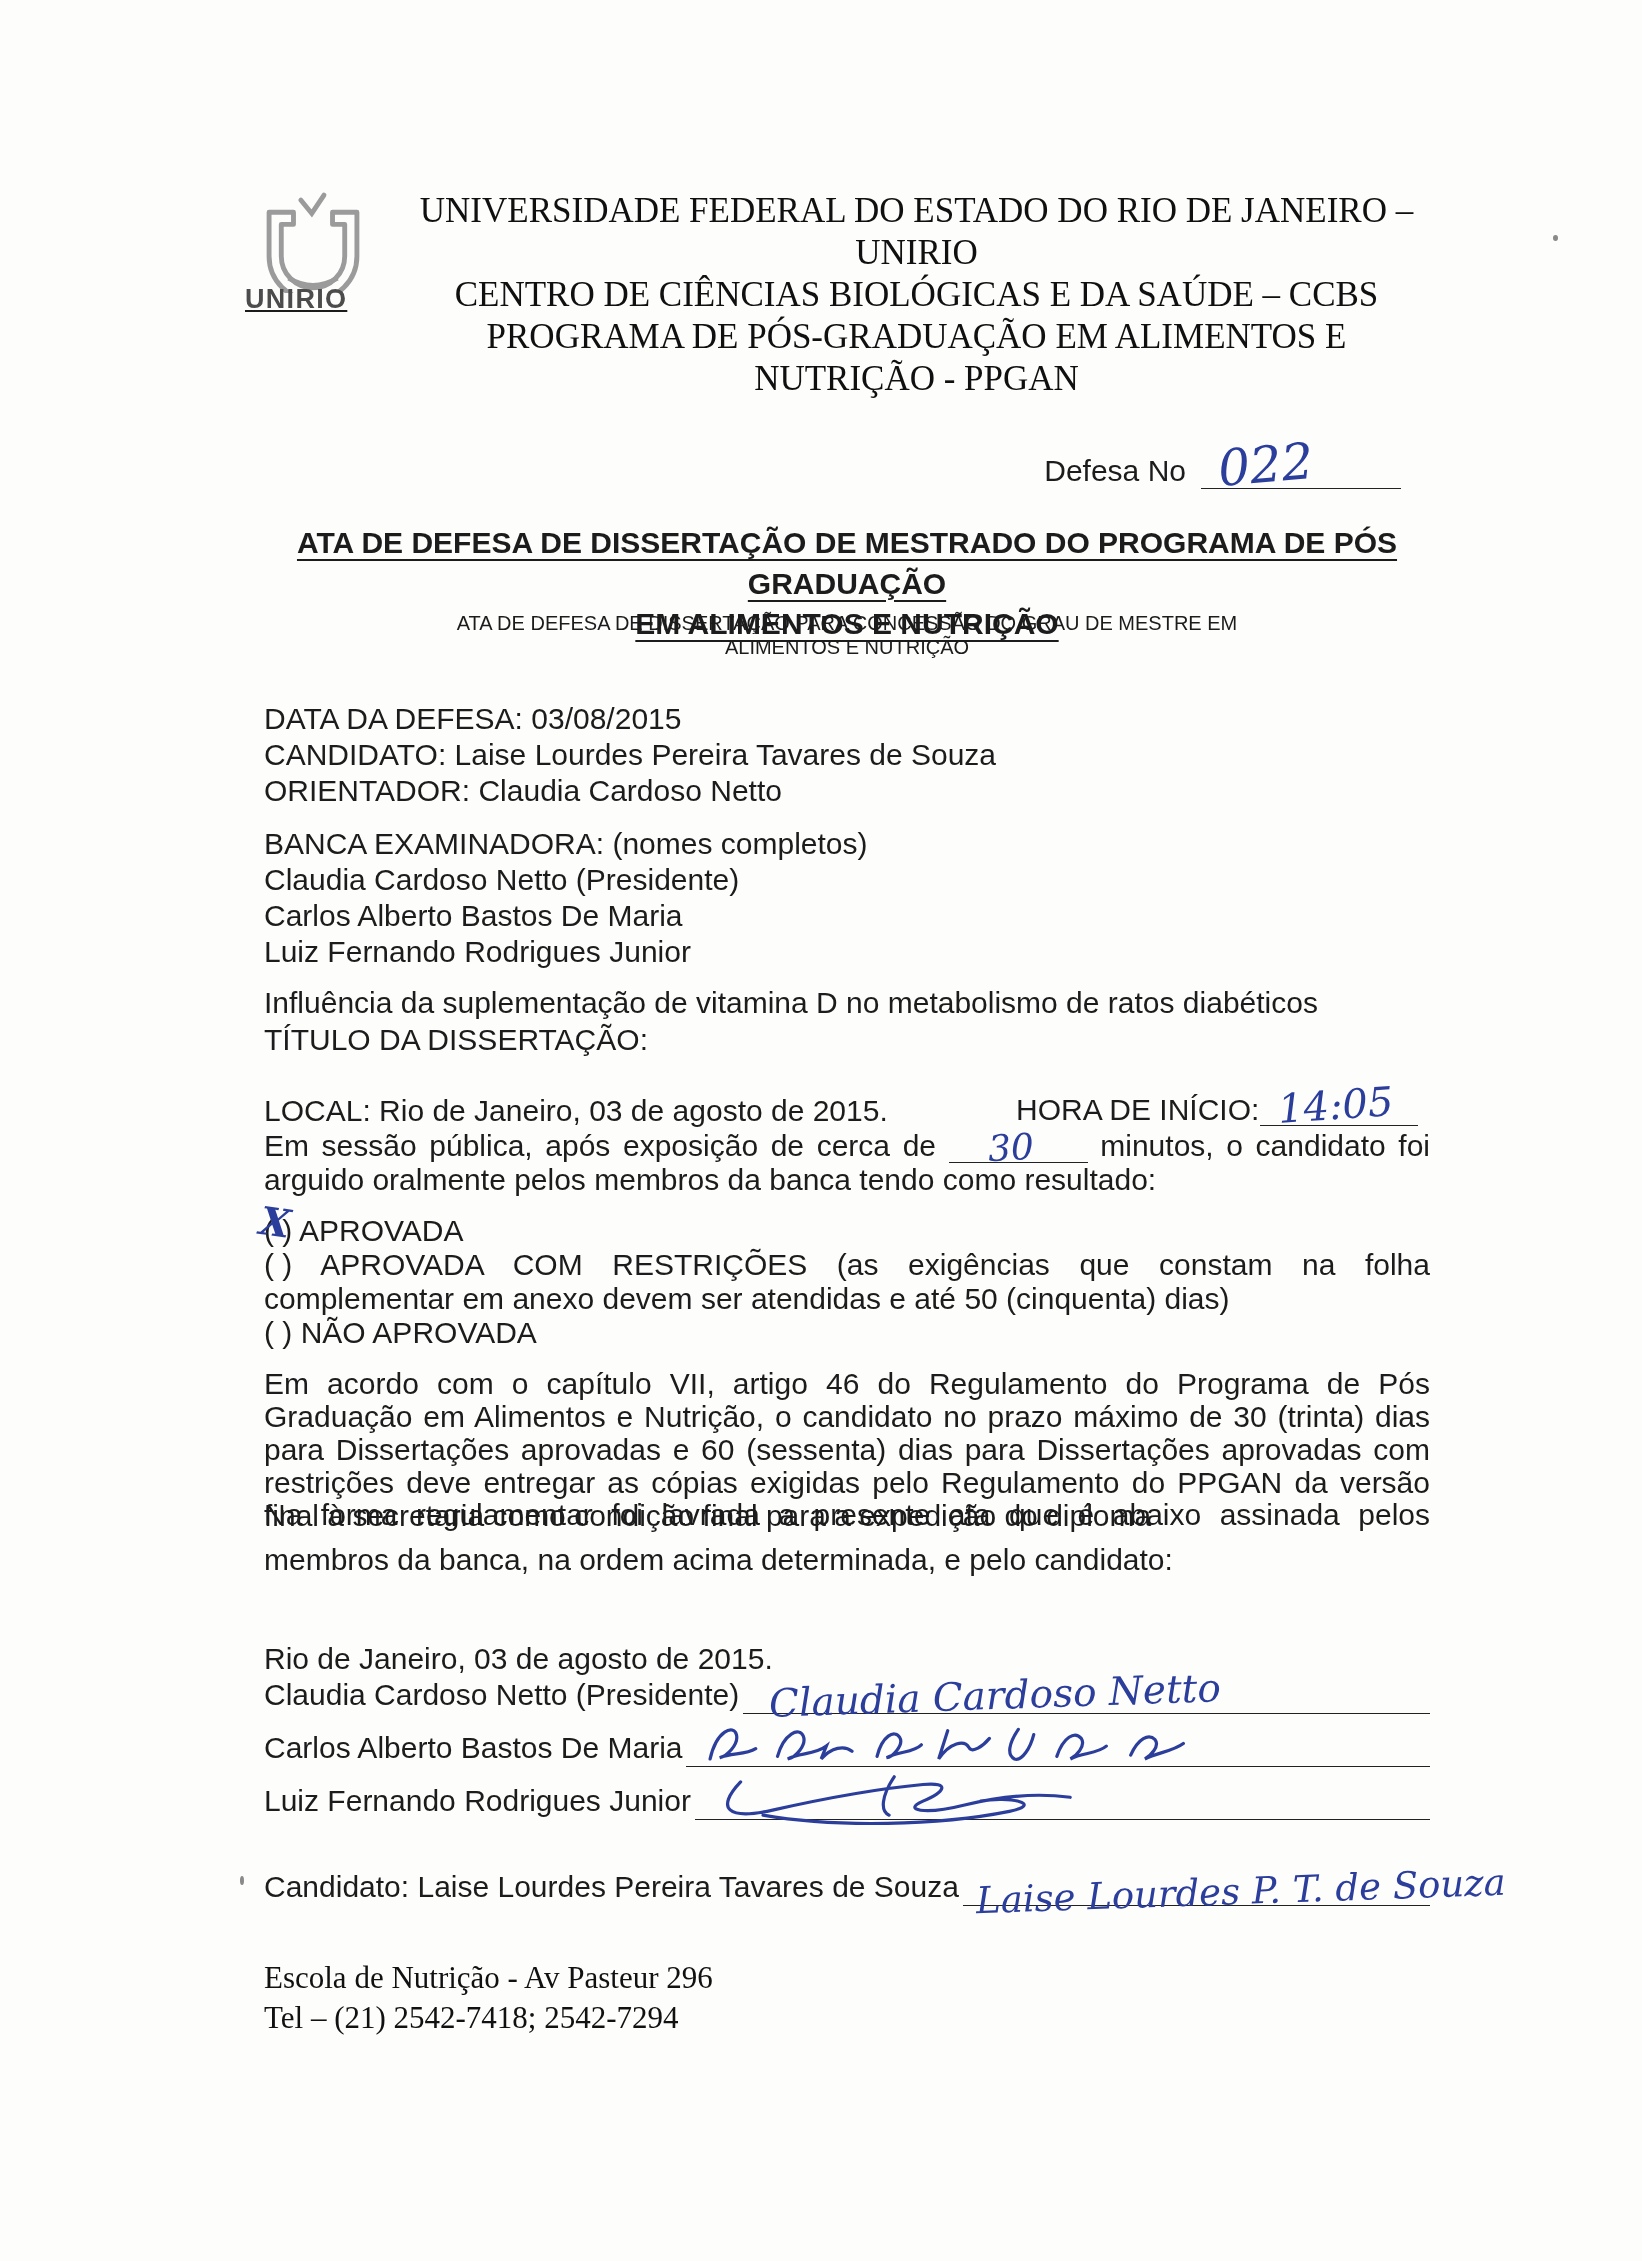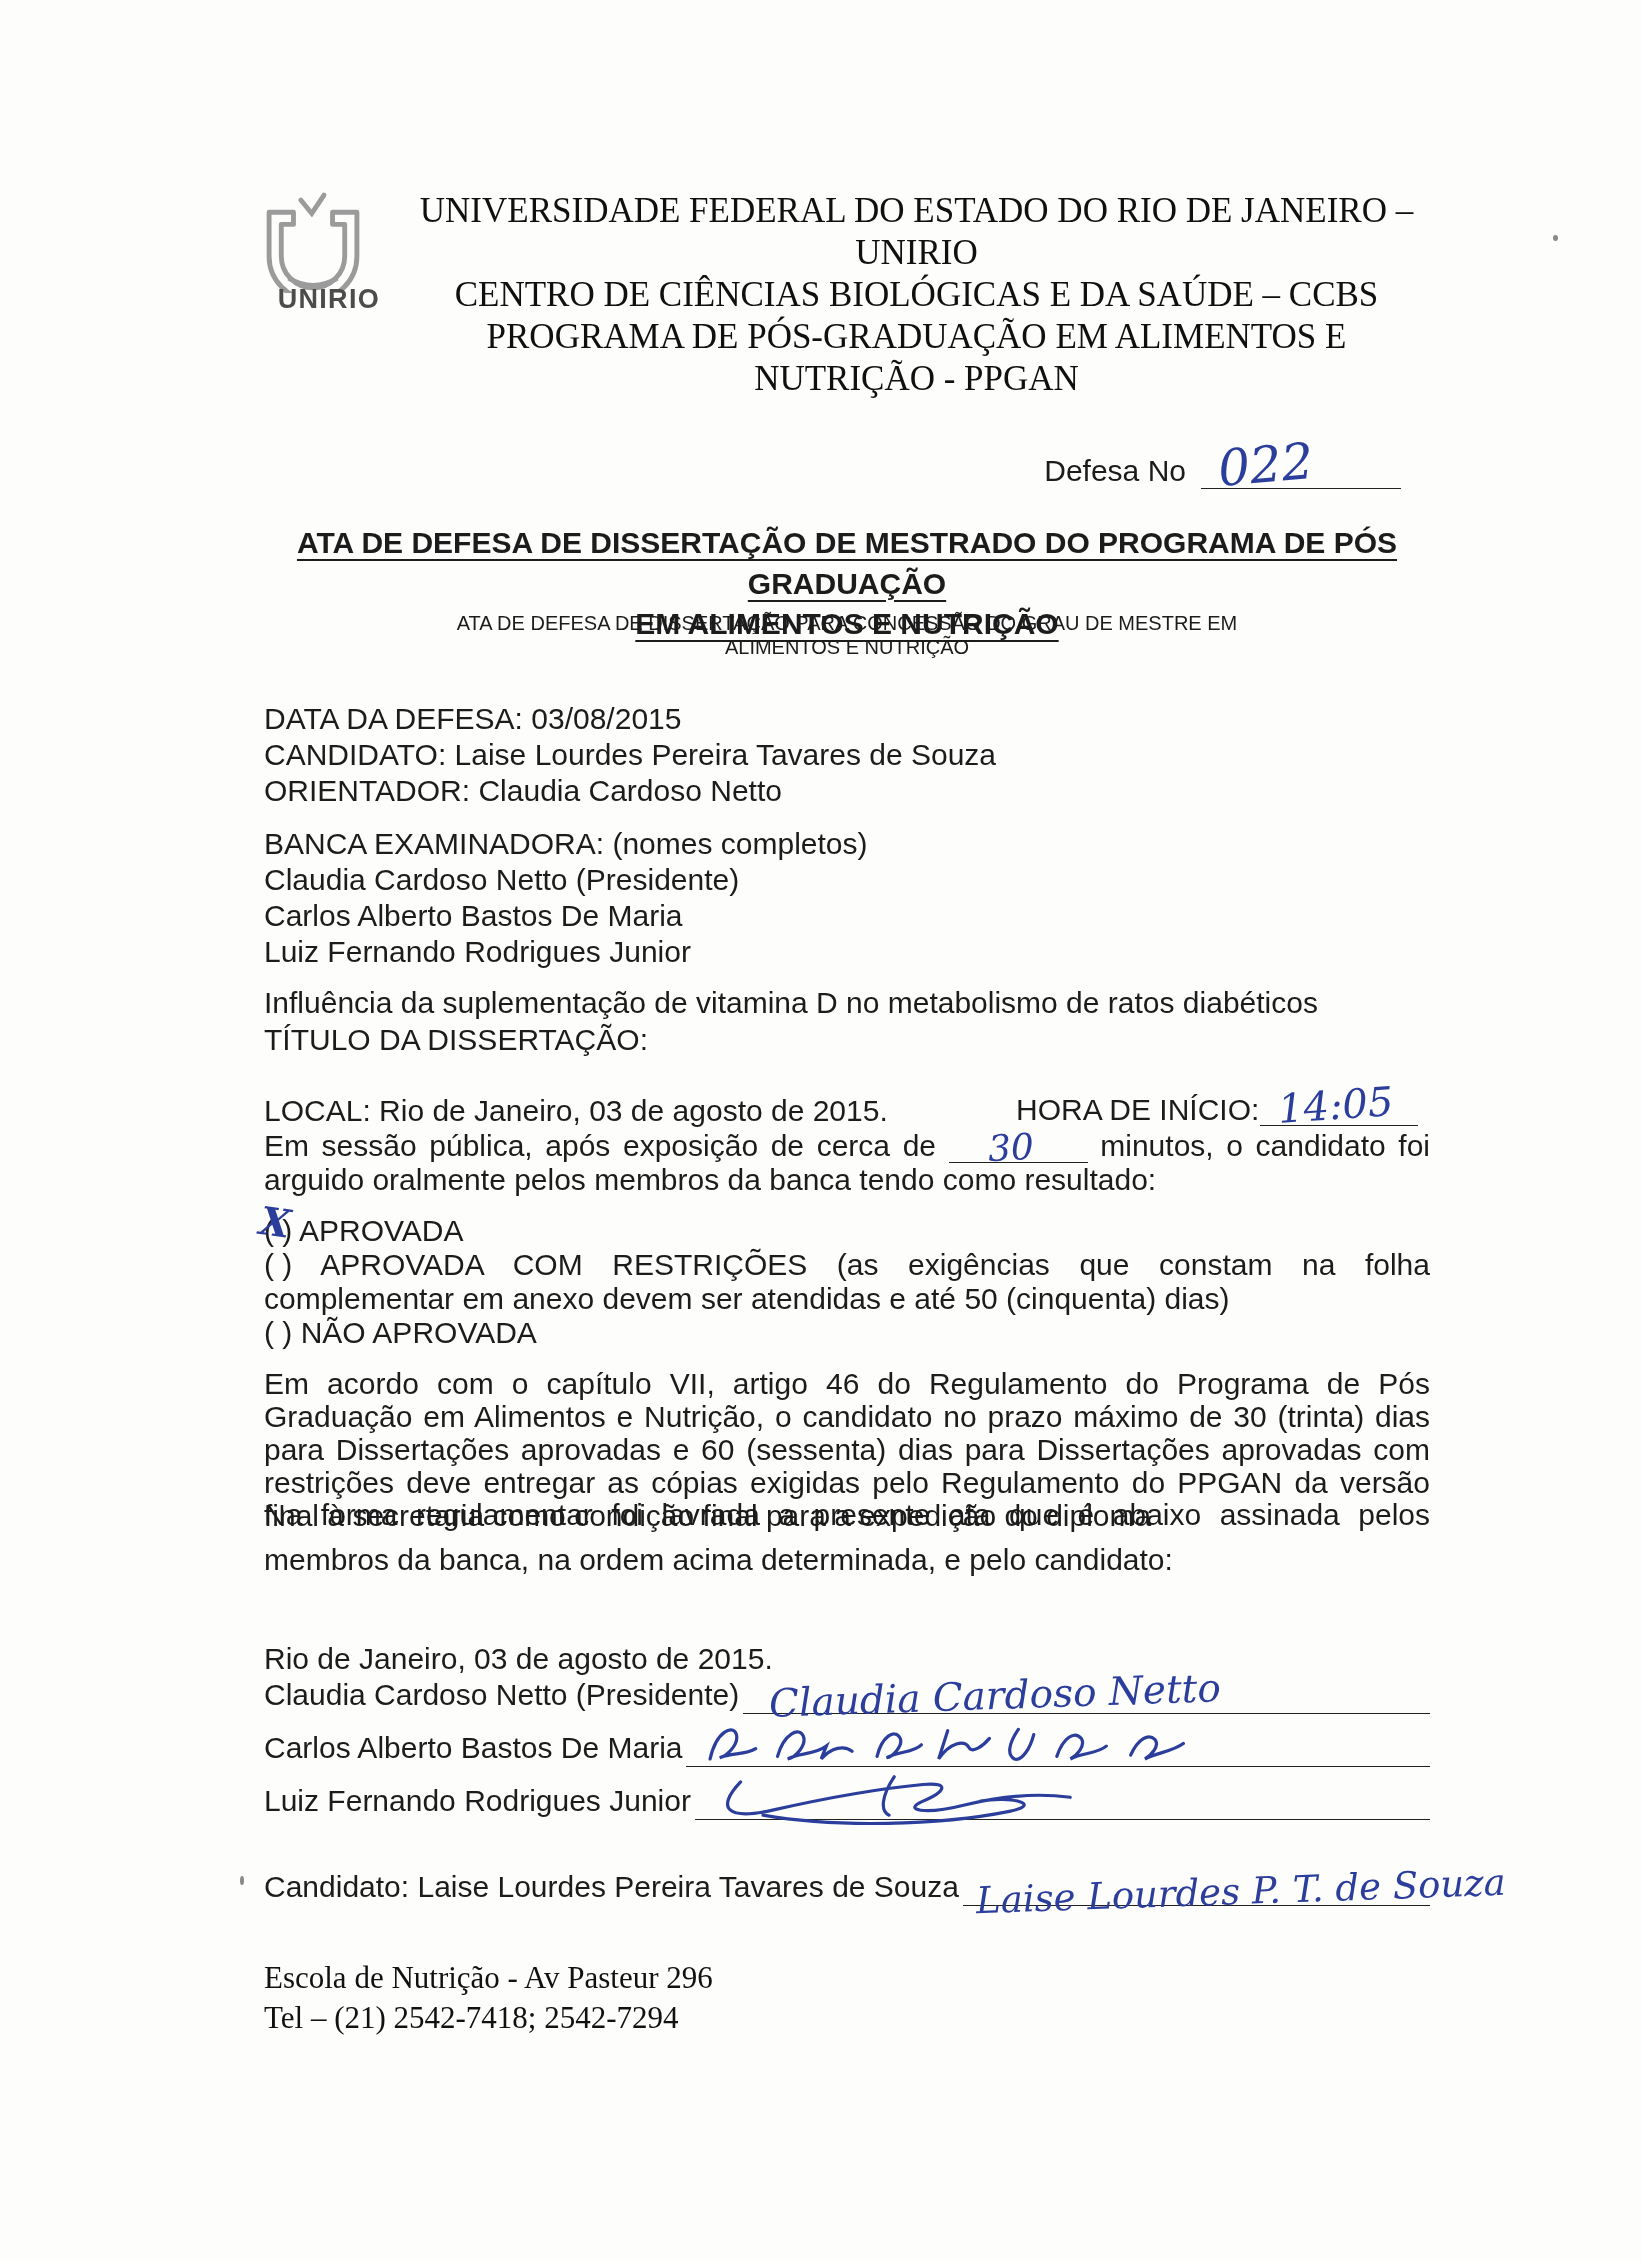--- a/index.html
+++ b/index.html
@@ -11,21 +11,21 @@
     background:#fdfdfc;
     font-family:"Liberation Sans", sans-serif;
     font-size:30px;
     color:#1c1c1c;
     overflow:hidden;
   }
   .abs { position:absolute; left:264px; right:213px; }
 
   
   .header { top:190px; left:245px; display:flex; gap:23px; align-items:flex-start; }
-  .logo { width:135px; text-align:right; flex:0 0 auto; }
+  .logo { width:135px; text-align:left; flex:0 0 auto;text-decoration:underline; }
   .logo svg { display:block; margin:0 auto; }
   .logo-name { font-weight:bold; font-size:27px; color:#4c4c4c; letter-spacing:1.3px; margin-top:-9px; }
   .header-text { flex:1; text-align:center; font-family:"Liberation Serif", serif; font-size:35px; line-height:1.2; color:#101010; }
 
   
   .hand { font-family:"DejaVu Serif", serif; font-style:italic; color:#2c3e9b; white-space:nowrap; }
 
   
   .defesa { top:430px; right:242px; left:auto; position:absolute; display:flex; align-items:flex-end; gap:15px; }
   .defesa-label { line-height:1; padding-bottom:2.6px; }

